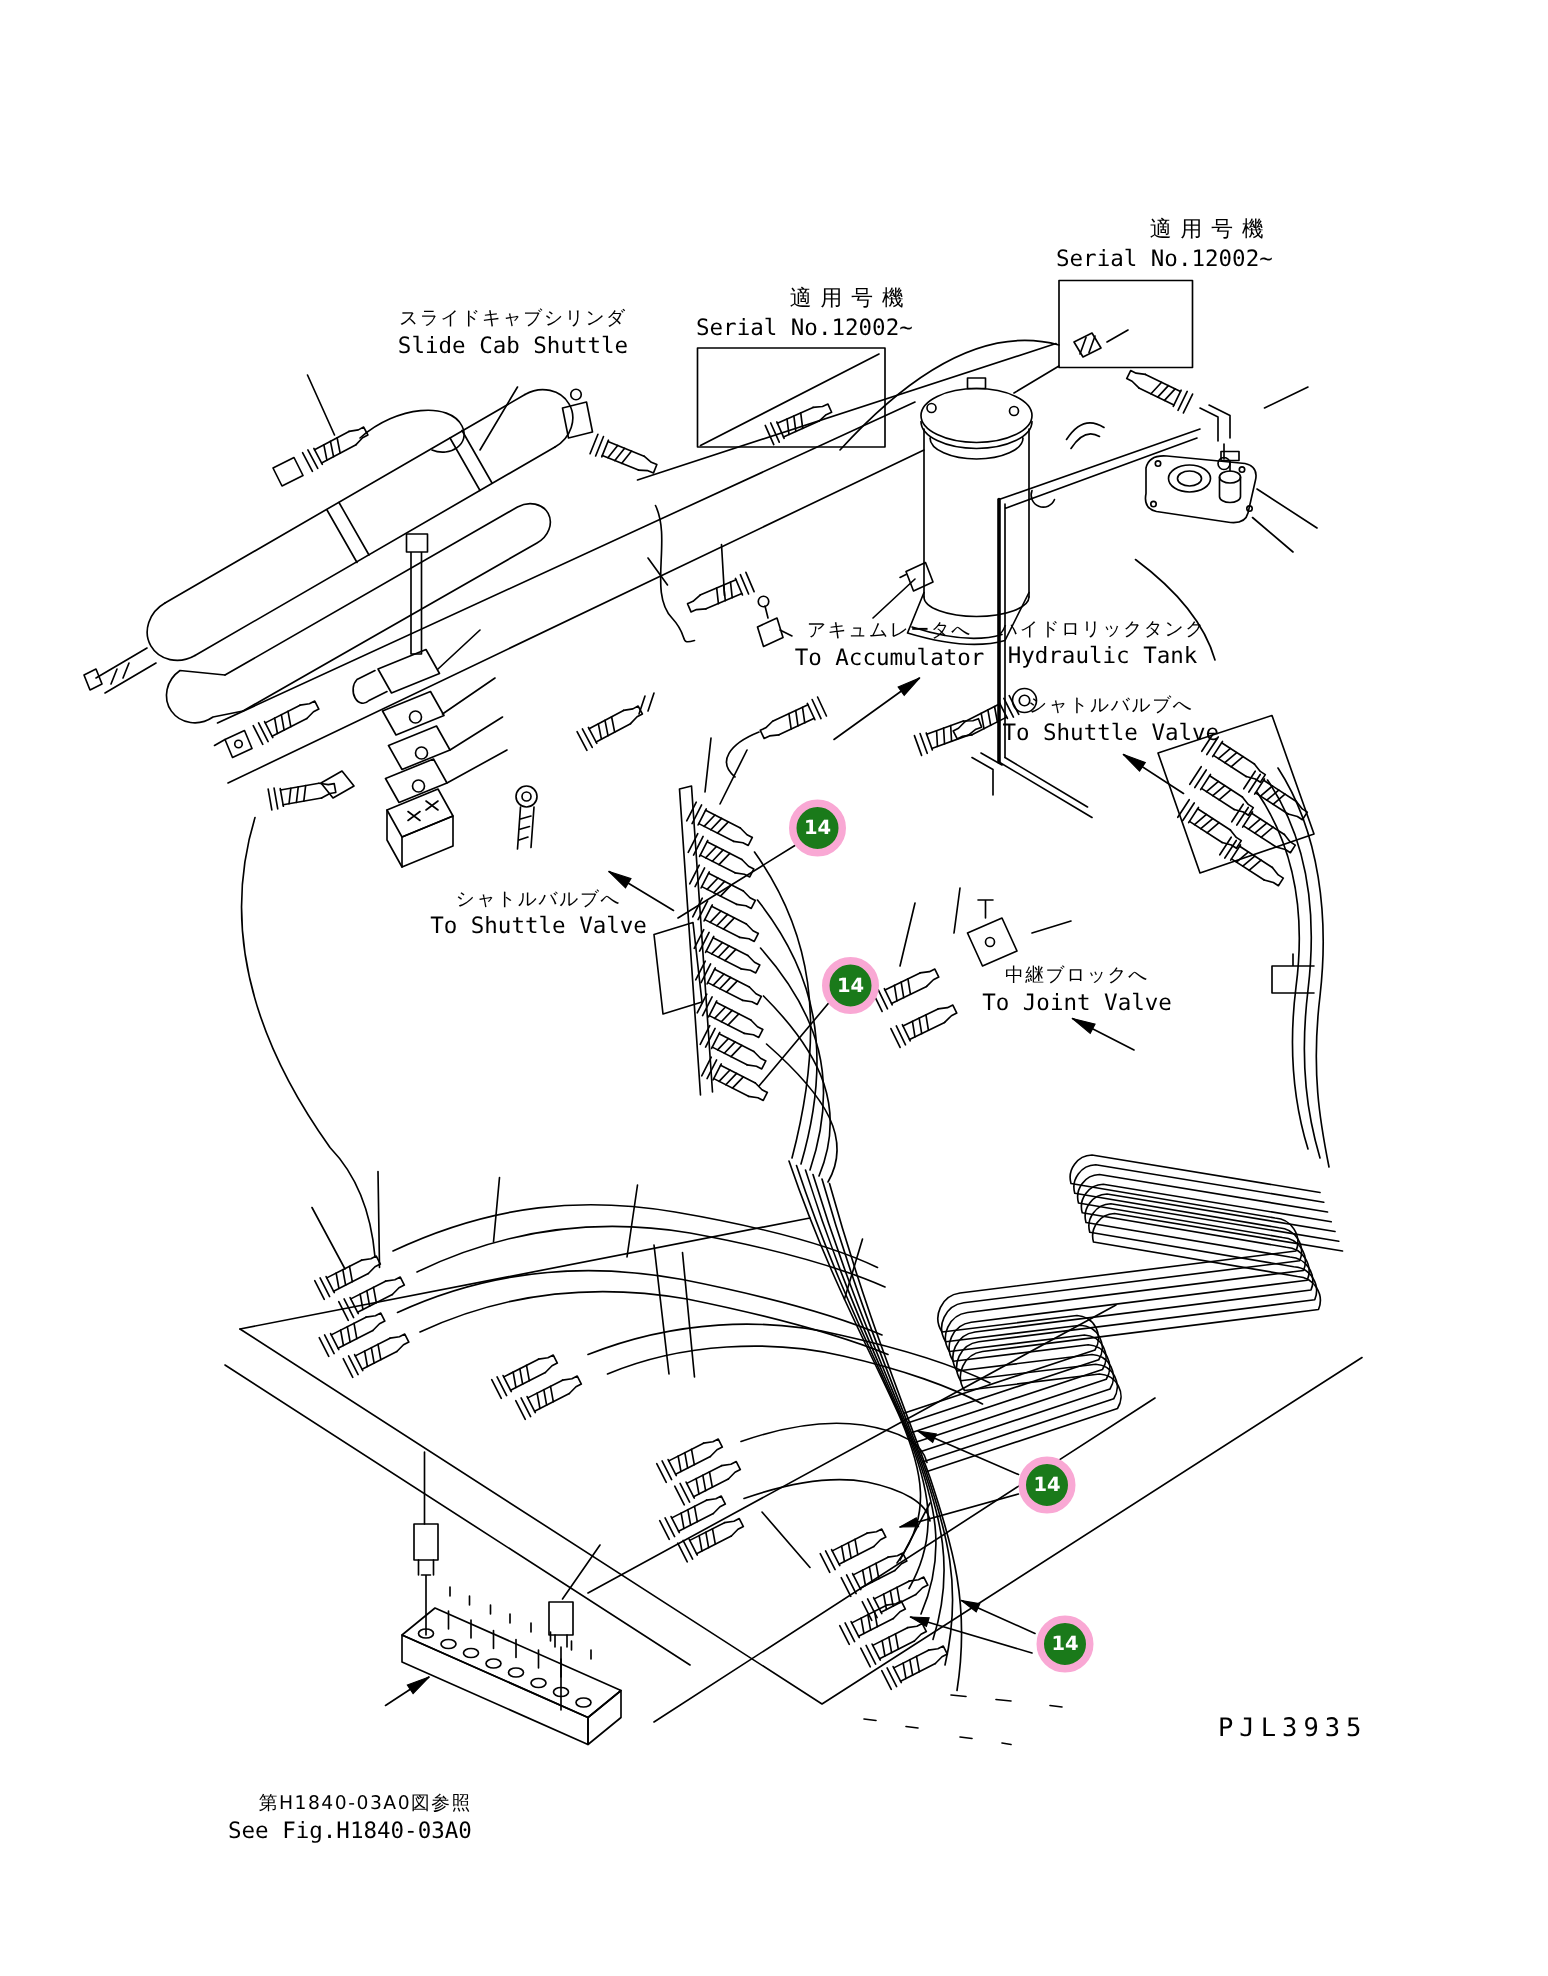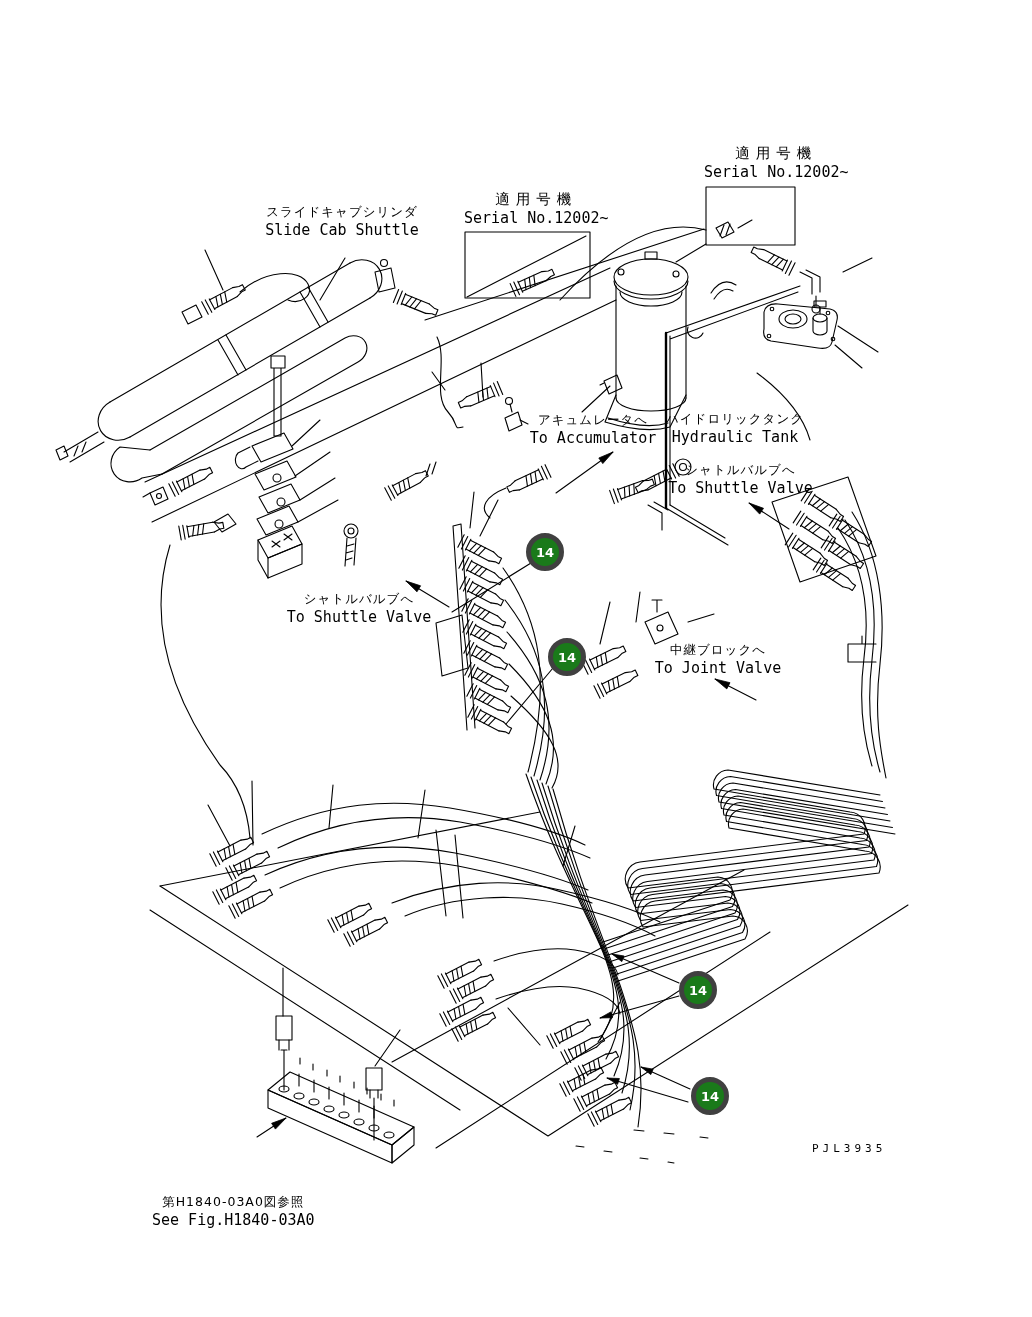--- a/index.html
+++ b/index.html
@@ -4,29 +4,29 @@
 <style>
   html,body{margin:0;padding:0;background:#fff;}
   #stage{position:relative;width:1032px;height:1317px;background:#fff;overflow:hidden;
          font-family:"DejaVu Sans",sans-serif;color:#000;}
   #art{position:absolute;left:0;top:0;}
   #art *{vector-effect:non-scaling-stroke;}
   .lineart{stroke:#000;fill:none;stroke-width:1.1;stroke-linecap:round;stroke-linejoin:round;}
   .thick{stroke-width:2.4;}
   .solidfill{fill:#000;stroke:#000;stroke-width:.8;}
   .lbl{position:absolute;text-align:center;line-height:19px;white-space:nowrap;}
-  .lbl.left{text-align:center;}
+  .lbl.left{text-align:right;}
   .jp{display:block;font-family:"DejaVu Sans",sans-serif;font-size:12.5px;letter-spacing:1px;}
   .jp.wide{font-size:14.5px;letter-spacing:6px;}
   .en{display:block;font-family:"DejaVu Sans Mono","Liberation Mono",monospace;font-size:15px;letter-spacing:0px;}
-  .callout{position:absolute;box-sizing:border-box;width:38px;height:38px;border:5px solid #404040;
+  .callout{position:absolute;box-sizing:border-box;width:38px;height:38px;border:5px solid #f9a8d4;
            border-radius:50%;display:flex;align-items:center;justify-content:center;
            color:#fff;font-size:13px;font-weight:bold;font-family:"DejaVu Sans",sans-serif;}
   .code{position:absolute;font-family:"DejaVu Sans Mono","Liberation Mono",monospace;
-        font-size:11px;letter-spacing:4px;}
+        font-size:17px;letter-spacing:4px;}
 </style>
 </head>
 <body>
 
 <div id="stage">
 
 <svg id="art" width="1032" height="1317" viewBox="0 0 1032 1317" aria-hidden="true">
   <defs>
     <g id="fit" class="lineart">
       <path d="M0,-7 L0,7 M4,-7 L4,7 M8,-6 L8,6"></path>

